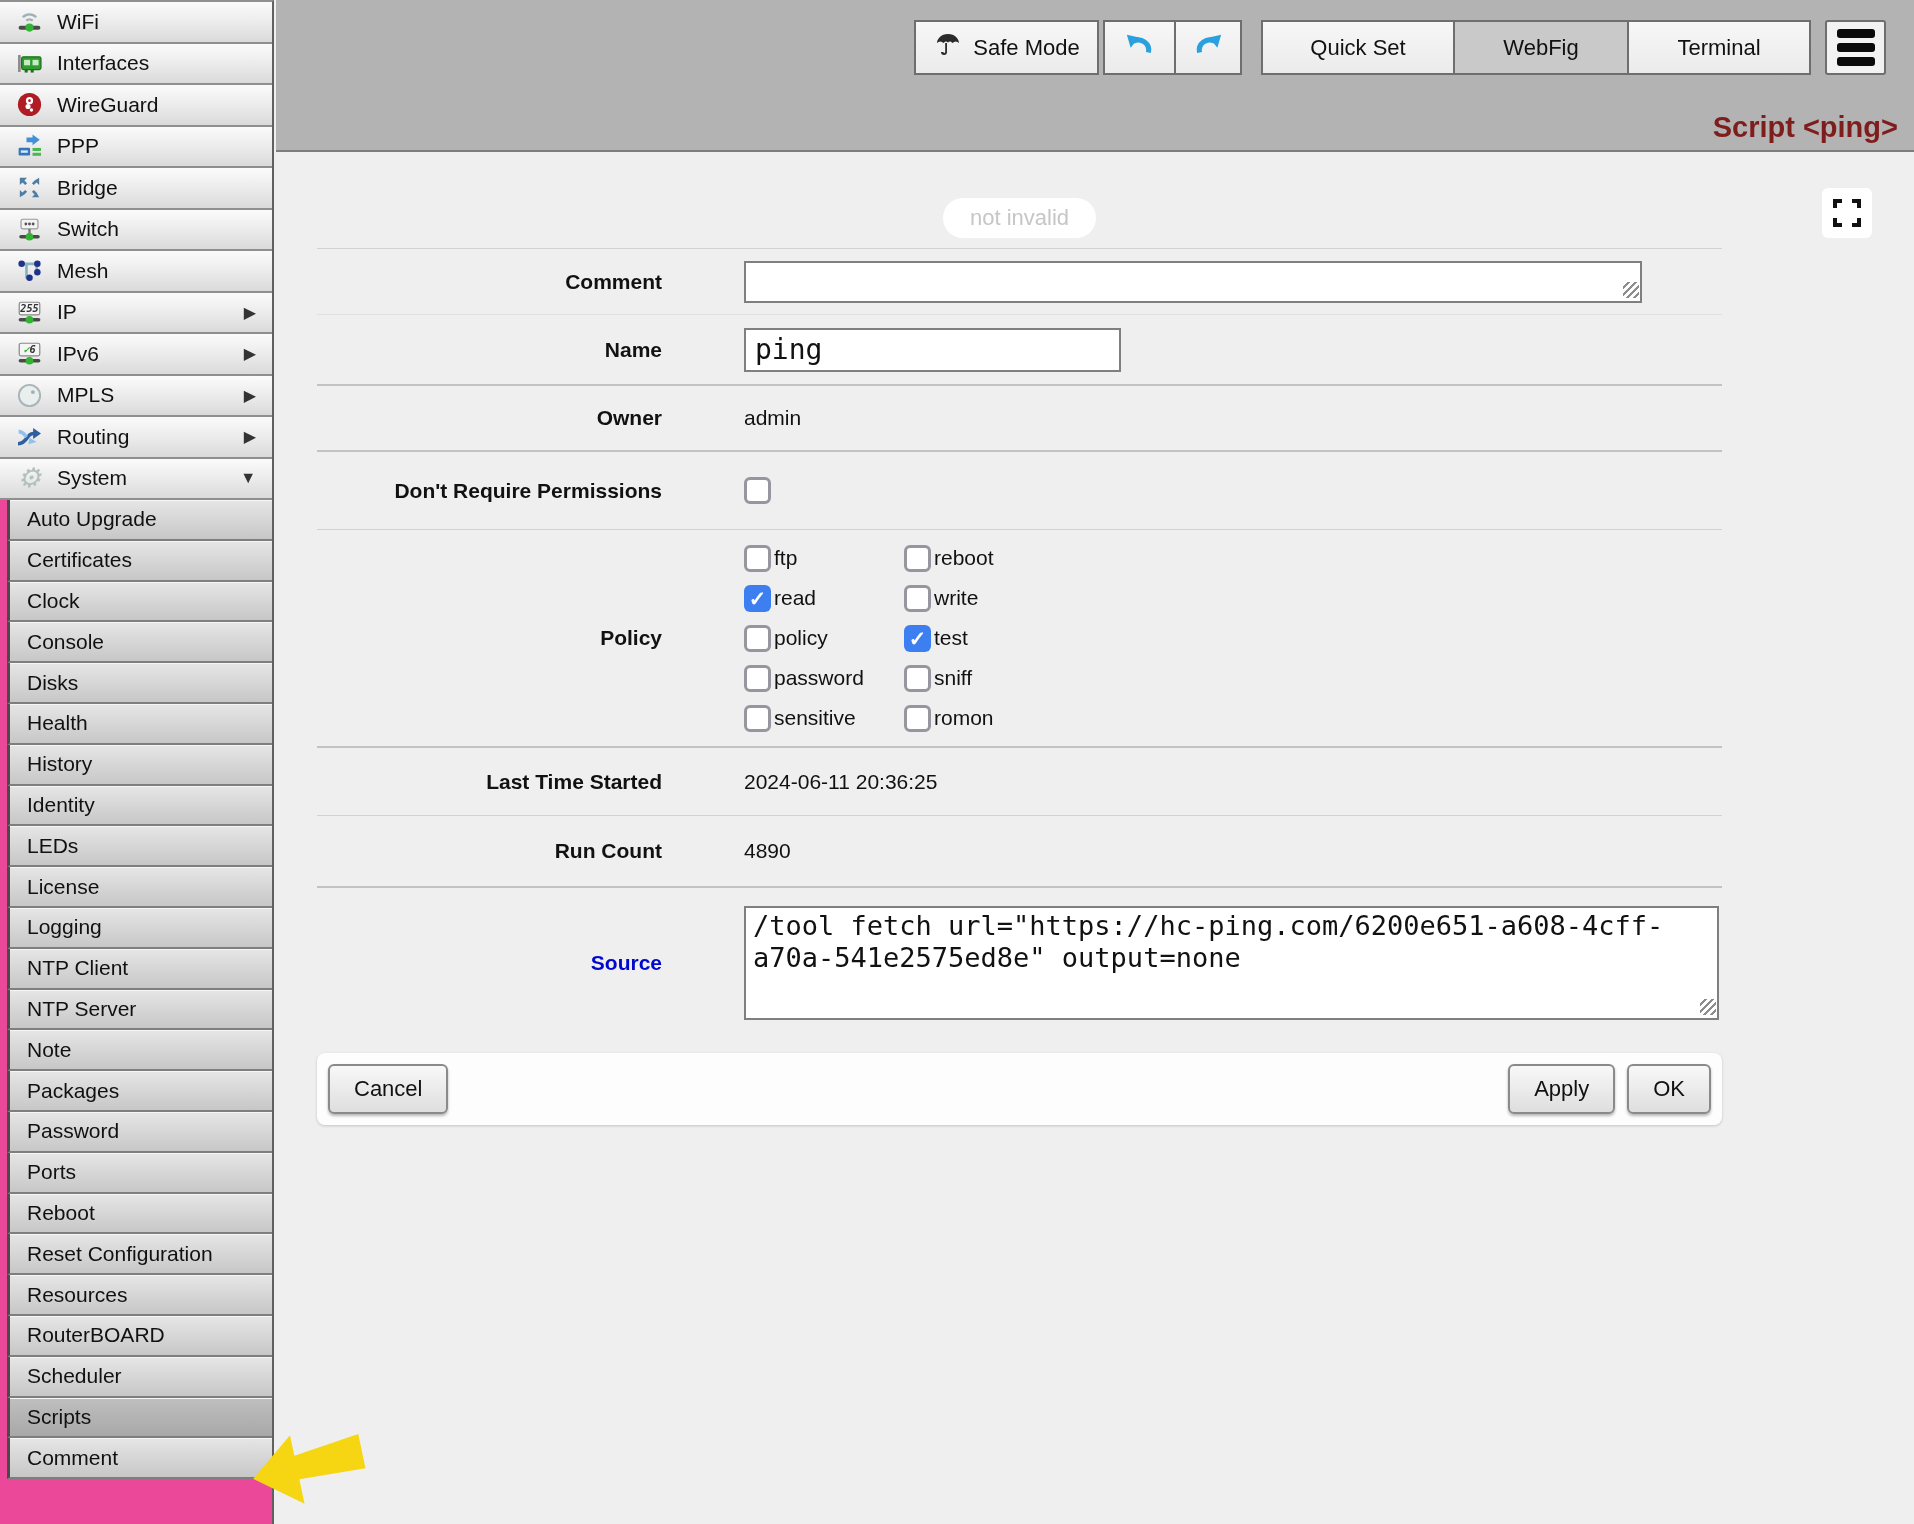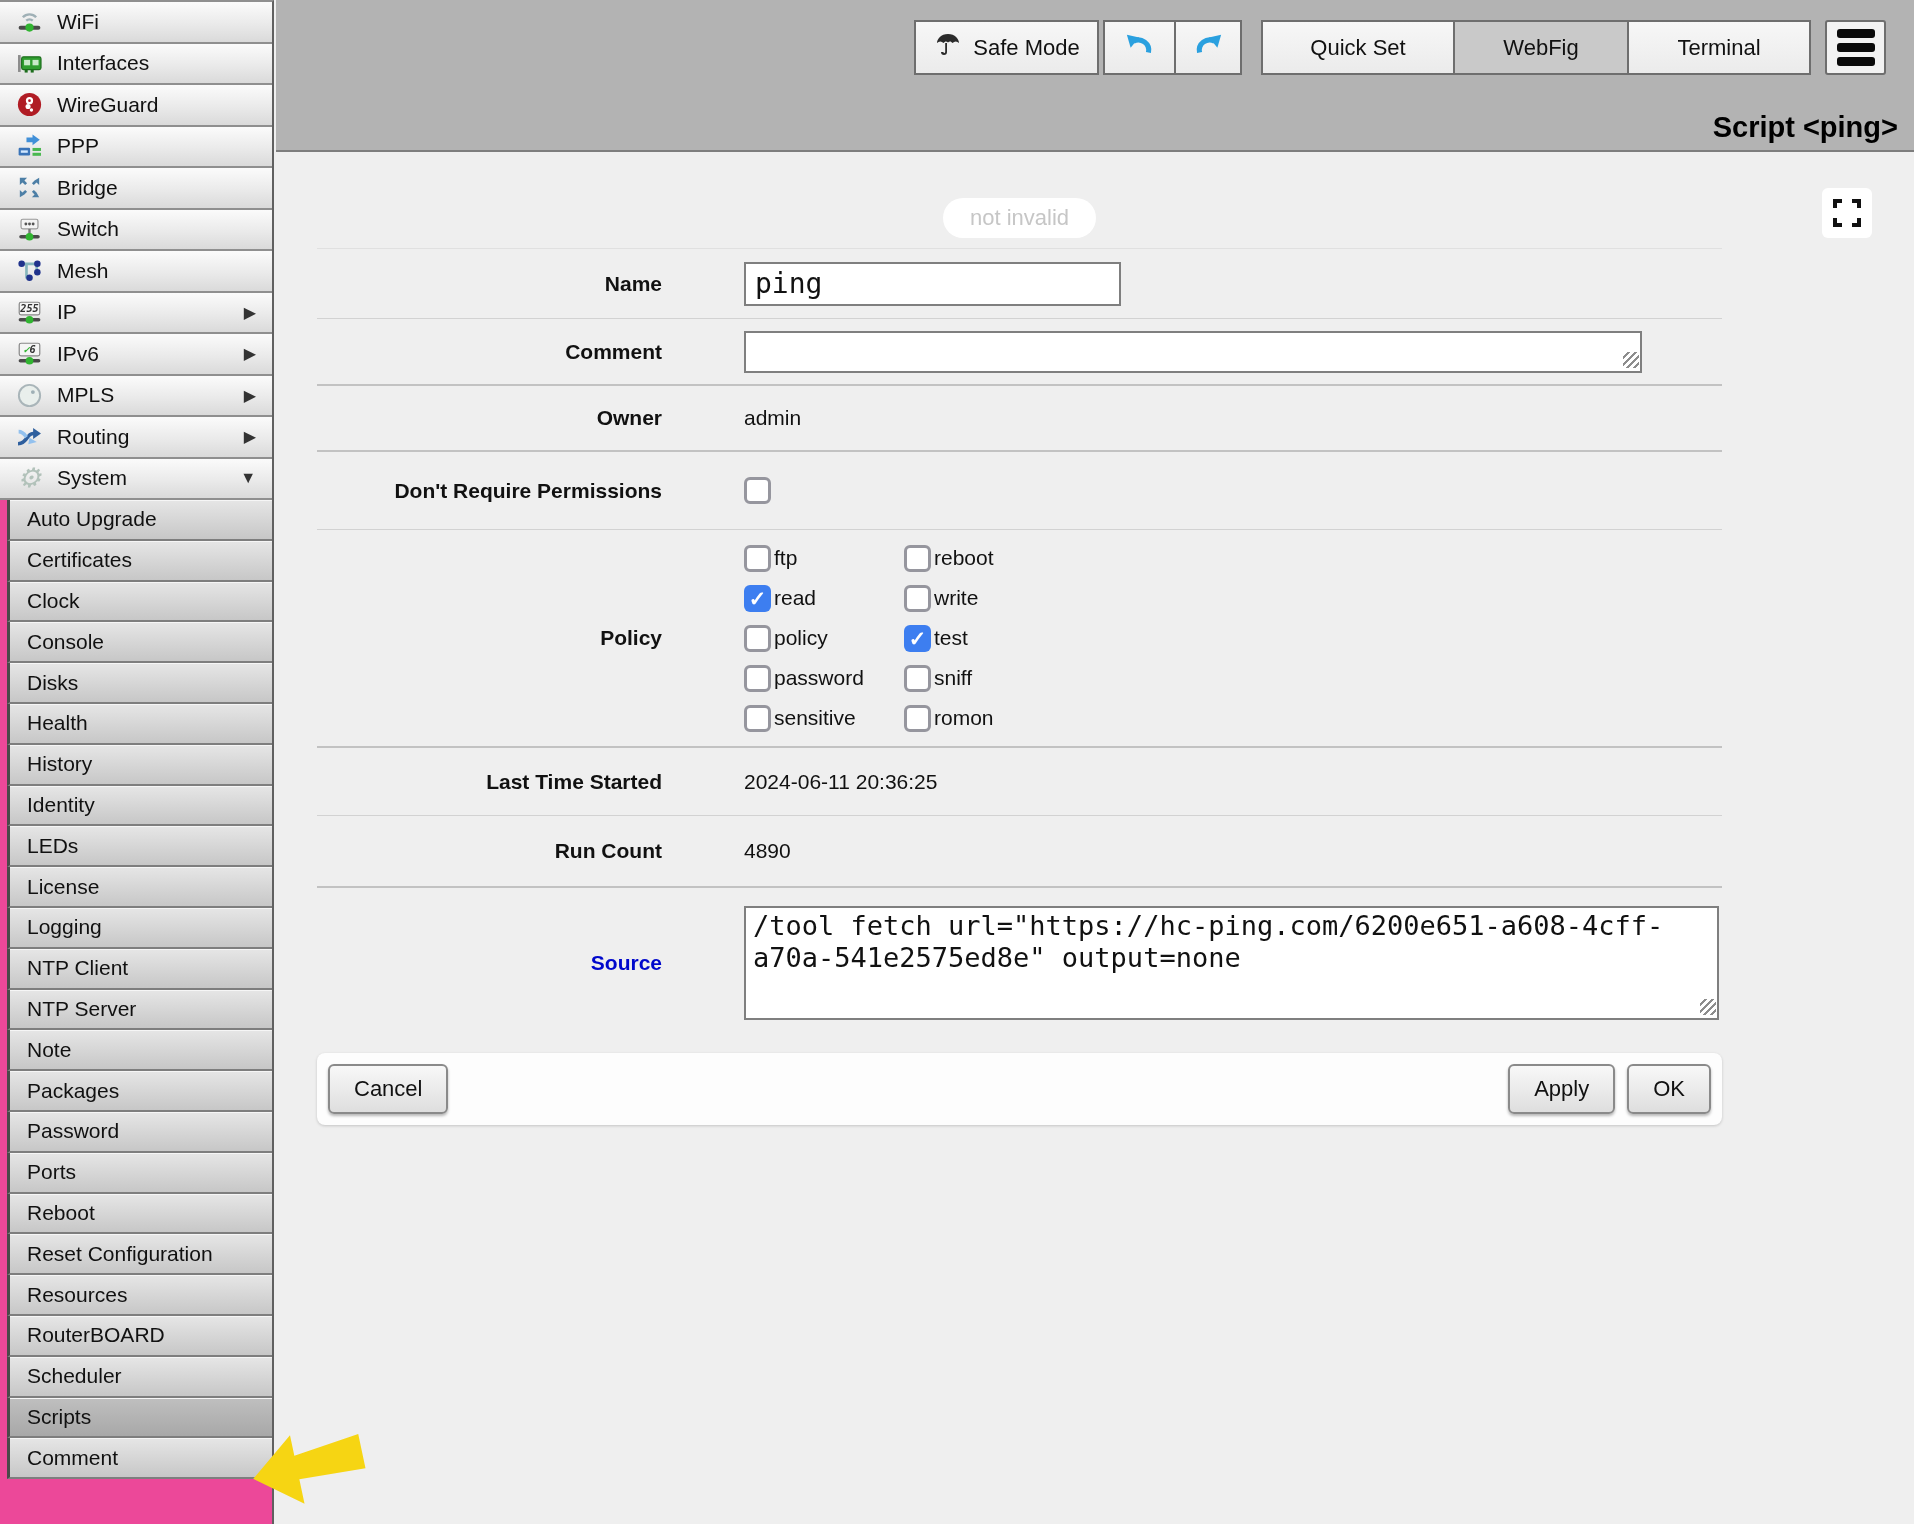--- a/index.html
+++ b/index.html
@@ -19,21 +19,21 @@
   .nav-arrow { font-size:16px; color:#333; margin-right:8px; }
   .submenu { }
   .sub-item { height:40.8px; border-bottom:2px solid #7e7e7e; margin-left:7px; border-left:3px solid #4a4a4a;
               display:flex; align-items:center; padding-left:17px; font-size:21px; cursor:pointer;
               background:linear-gradient(#e6e6e6,#c7c7c7); box-shadow:inset 0 1px 0 #f6f6f6; }
   .sub-item.selected { background:linear-gradient(#bfbfbf,#a8a8a8); }
 
   
   .main { position:absolute; left:276px; top:0; right:0; bottom:0; }
   .band { height:152px; background:#b3b3b3; border-bottom:2px solid #7d7d7d; position:relative;text-align:center; }
-  .title { position:absolute; right:16px; bottom:6px; font-size:29px; font-weight:bold; color:#000000; }
+  .title { position:absolute; right:16px; bottom:6px; font-size:29px; font-weight:bold; color:#7f1d1d; }
 
   .tbtn { position:absolute; top:20px; height:55px; border:2px solid #6e6e6e; cursor:pointer;
           background:linear-gradient(#f7f7f7,#ebebeb); font-size:22px; color:#111;
           display:flex; align-items:center; justify-content:center; gap:10px; }
   .tbtn.sel { background:#c9c9c9; }
   .umbrella svg { width:30px; height:30px; }
   .arrow-svg { width:30px; height:30px; }
   .hamb { position:absolute; top:20px; height:55px; width:61px; background:#f2f2f2; border:2px solid #6e6e6e;
           border-radius:3px; display:flex; flex-direction:column; align-items:center; justify-content:center; gap:5px; cursor:pointer; }
   .hamb span { display:block; width:38px; height:9px; background:#0a0a0a; border-radius:3px; }
@@ -398,32 +398,32 @@
     <div class="title">Script &lt;ping&gt;</div>
   </div>
 
   <div class="content">
     <div class="form">
 
       <div class="badge-row">
         <span class="badge">not invalid</span>
       </div>
 
-      <div class="row row-name sep-light">
-        <span class="lbl">Name</span>
-        <span class="ctl">
-          <input id="name-in" class="txt" type="text" spellcheck="false" value="ping" style="">
-        </span>
-      </div>
-
       <div class="row row-comment sep-thin">
         <span class="lbl">Comment</span>
         <span class="ta-wrap">
           <textarea id="comment-ta" spellcheck="false" style=""></textarea>
           <span class="grip"></span>
+        </span>
+      </div>
+
+      <div class="row row-name sep-light">
+        <span class="lbl">Name</span>
+        <span class="ctl">
+          <input id="name-in" class="txt" type="text" spellcheck="false" value="ping" style="">
         </span>
       </div>
 
       <div class="row row-owner sep-strong">
         <span class="lbl">Owner</span>
         <span class="ctl">admin</span>
       </div>
 
       <div class="row row-drp sep-strong">
         <span class="lbl">Don't Require Permissions</span>

